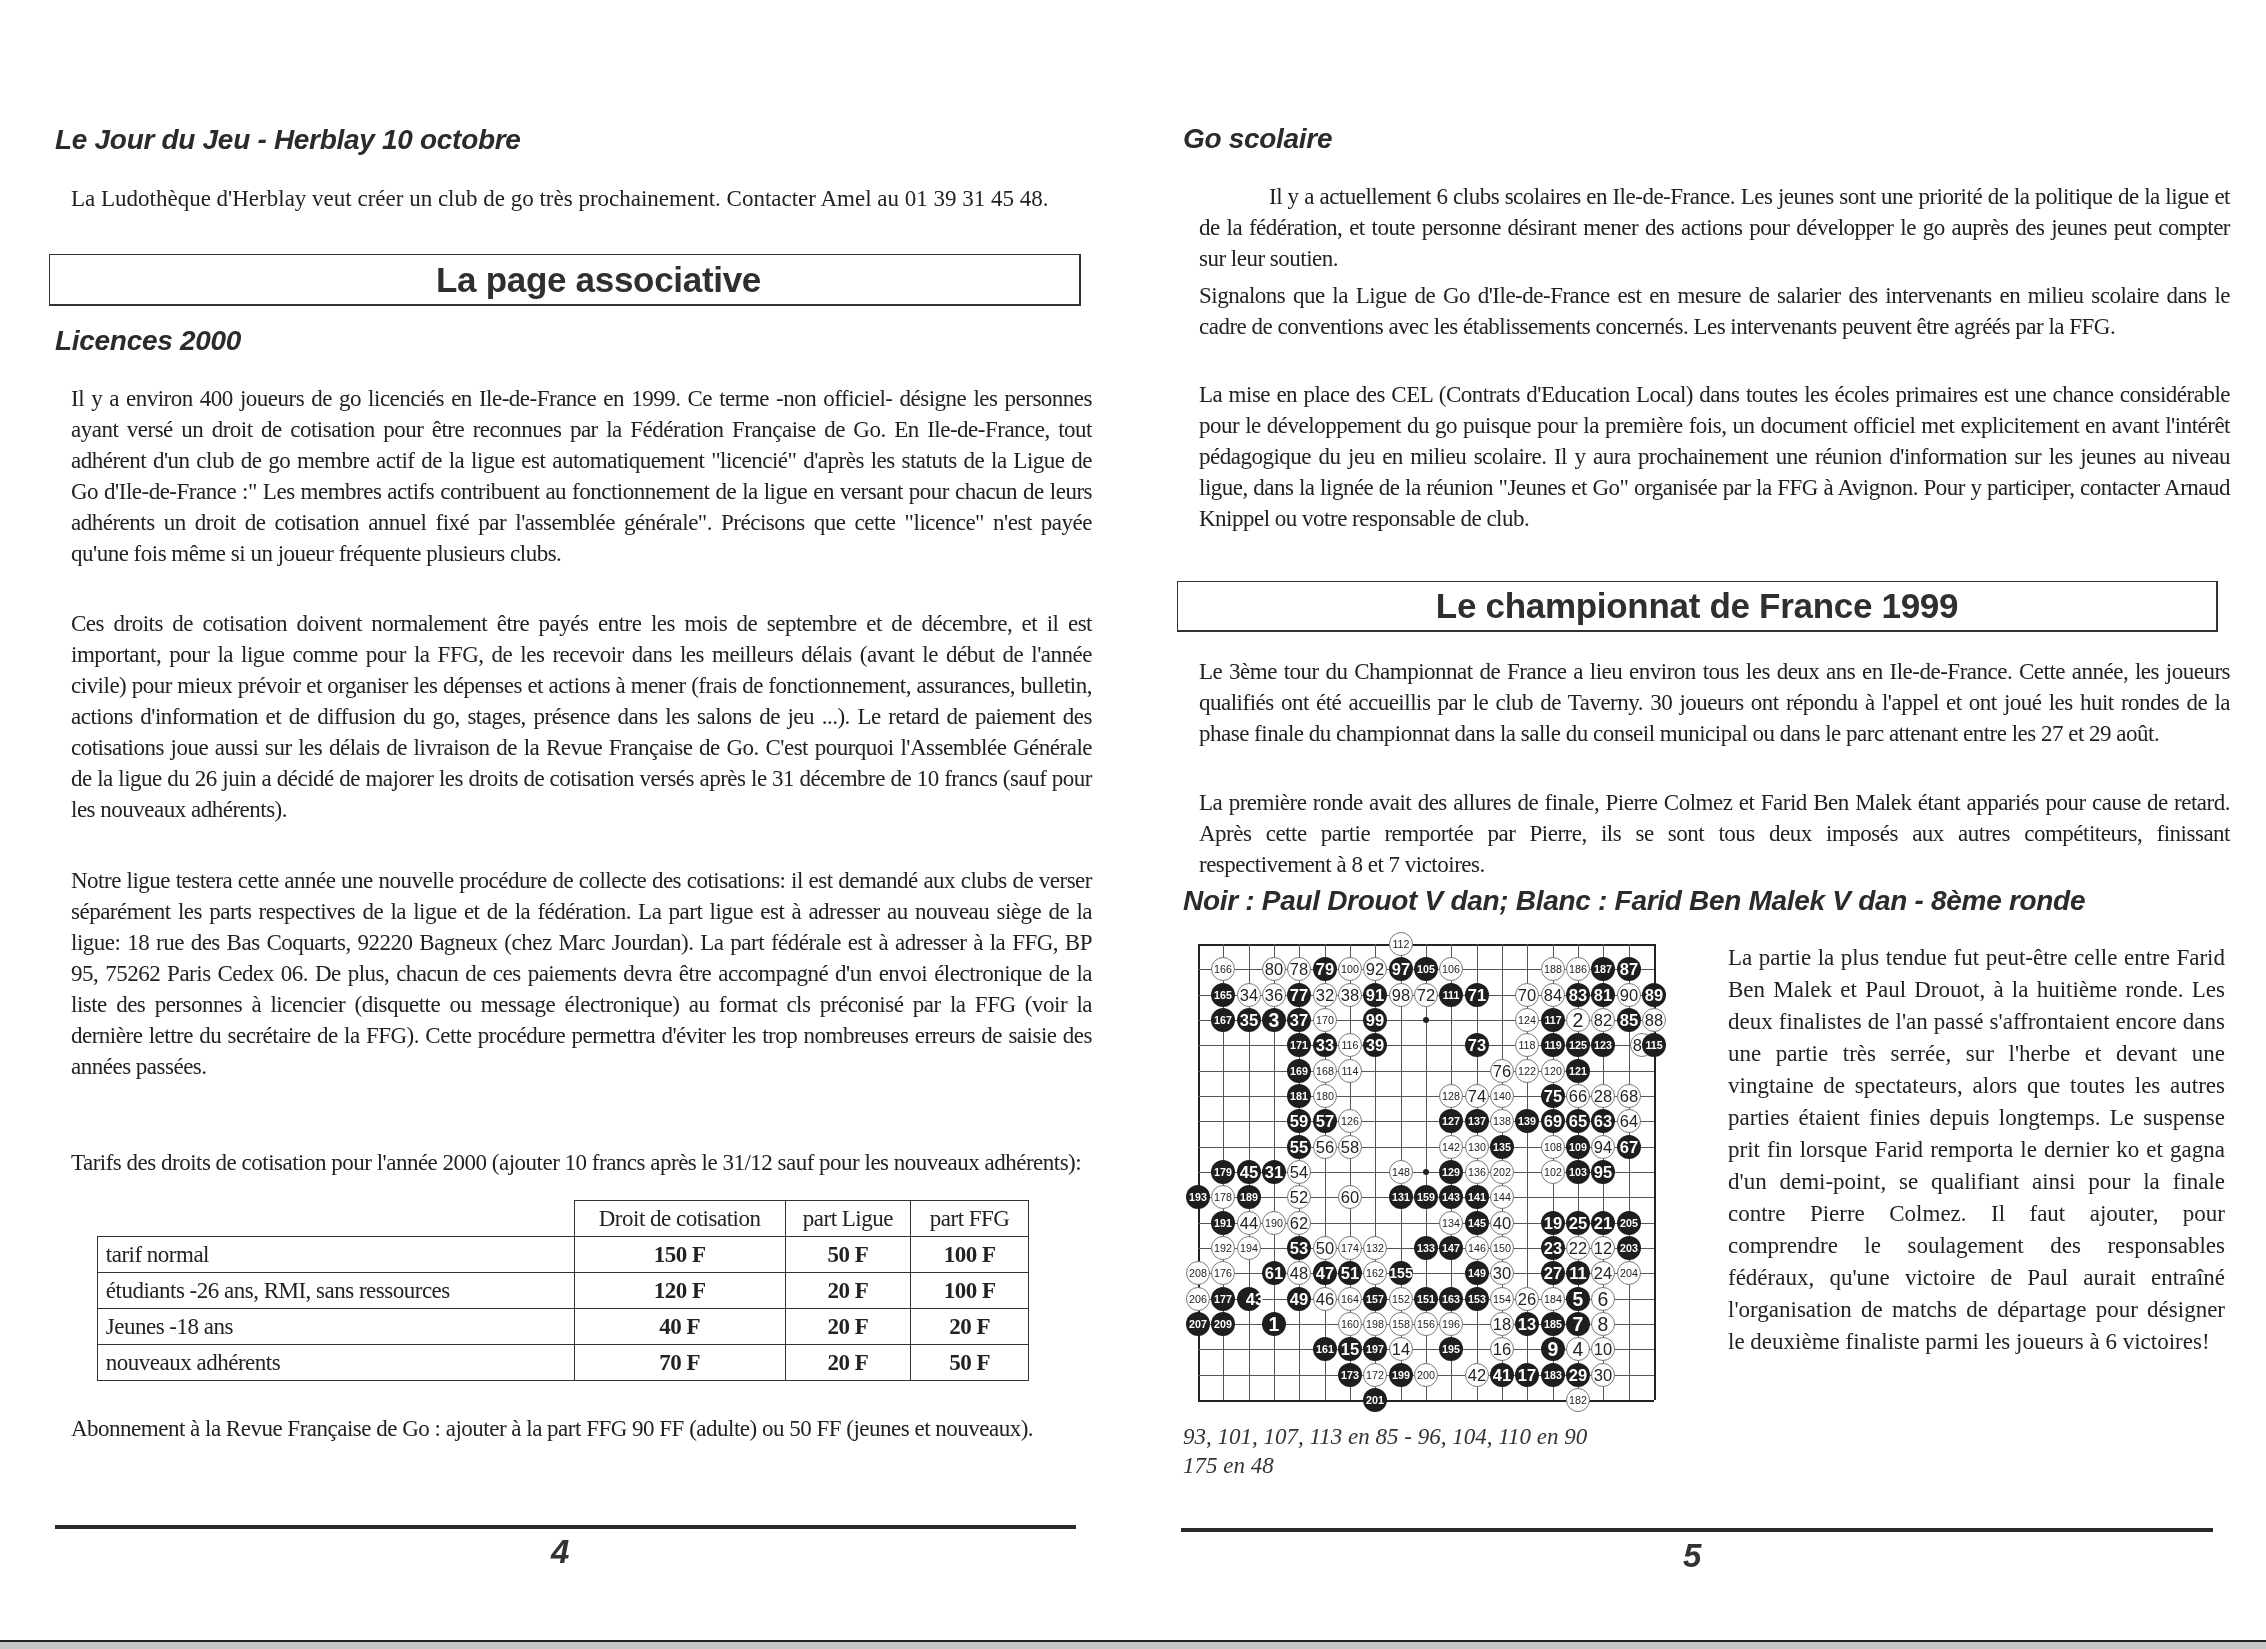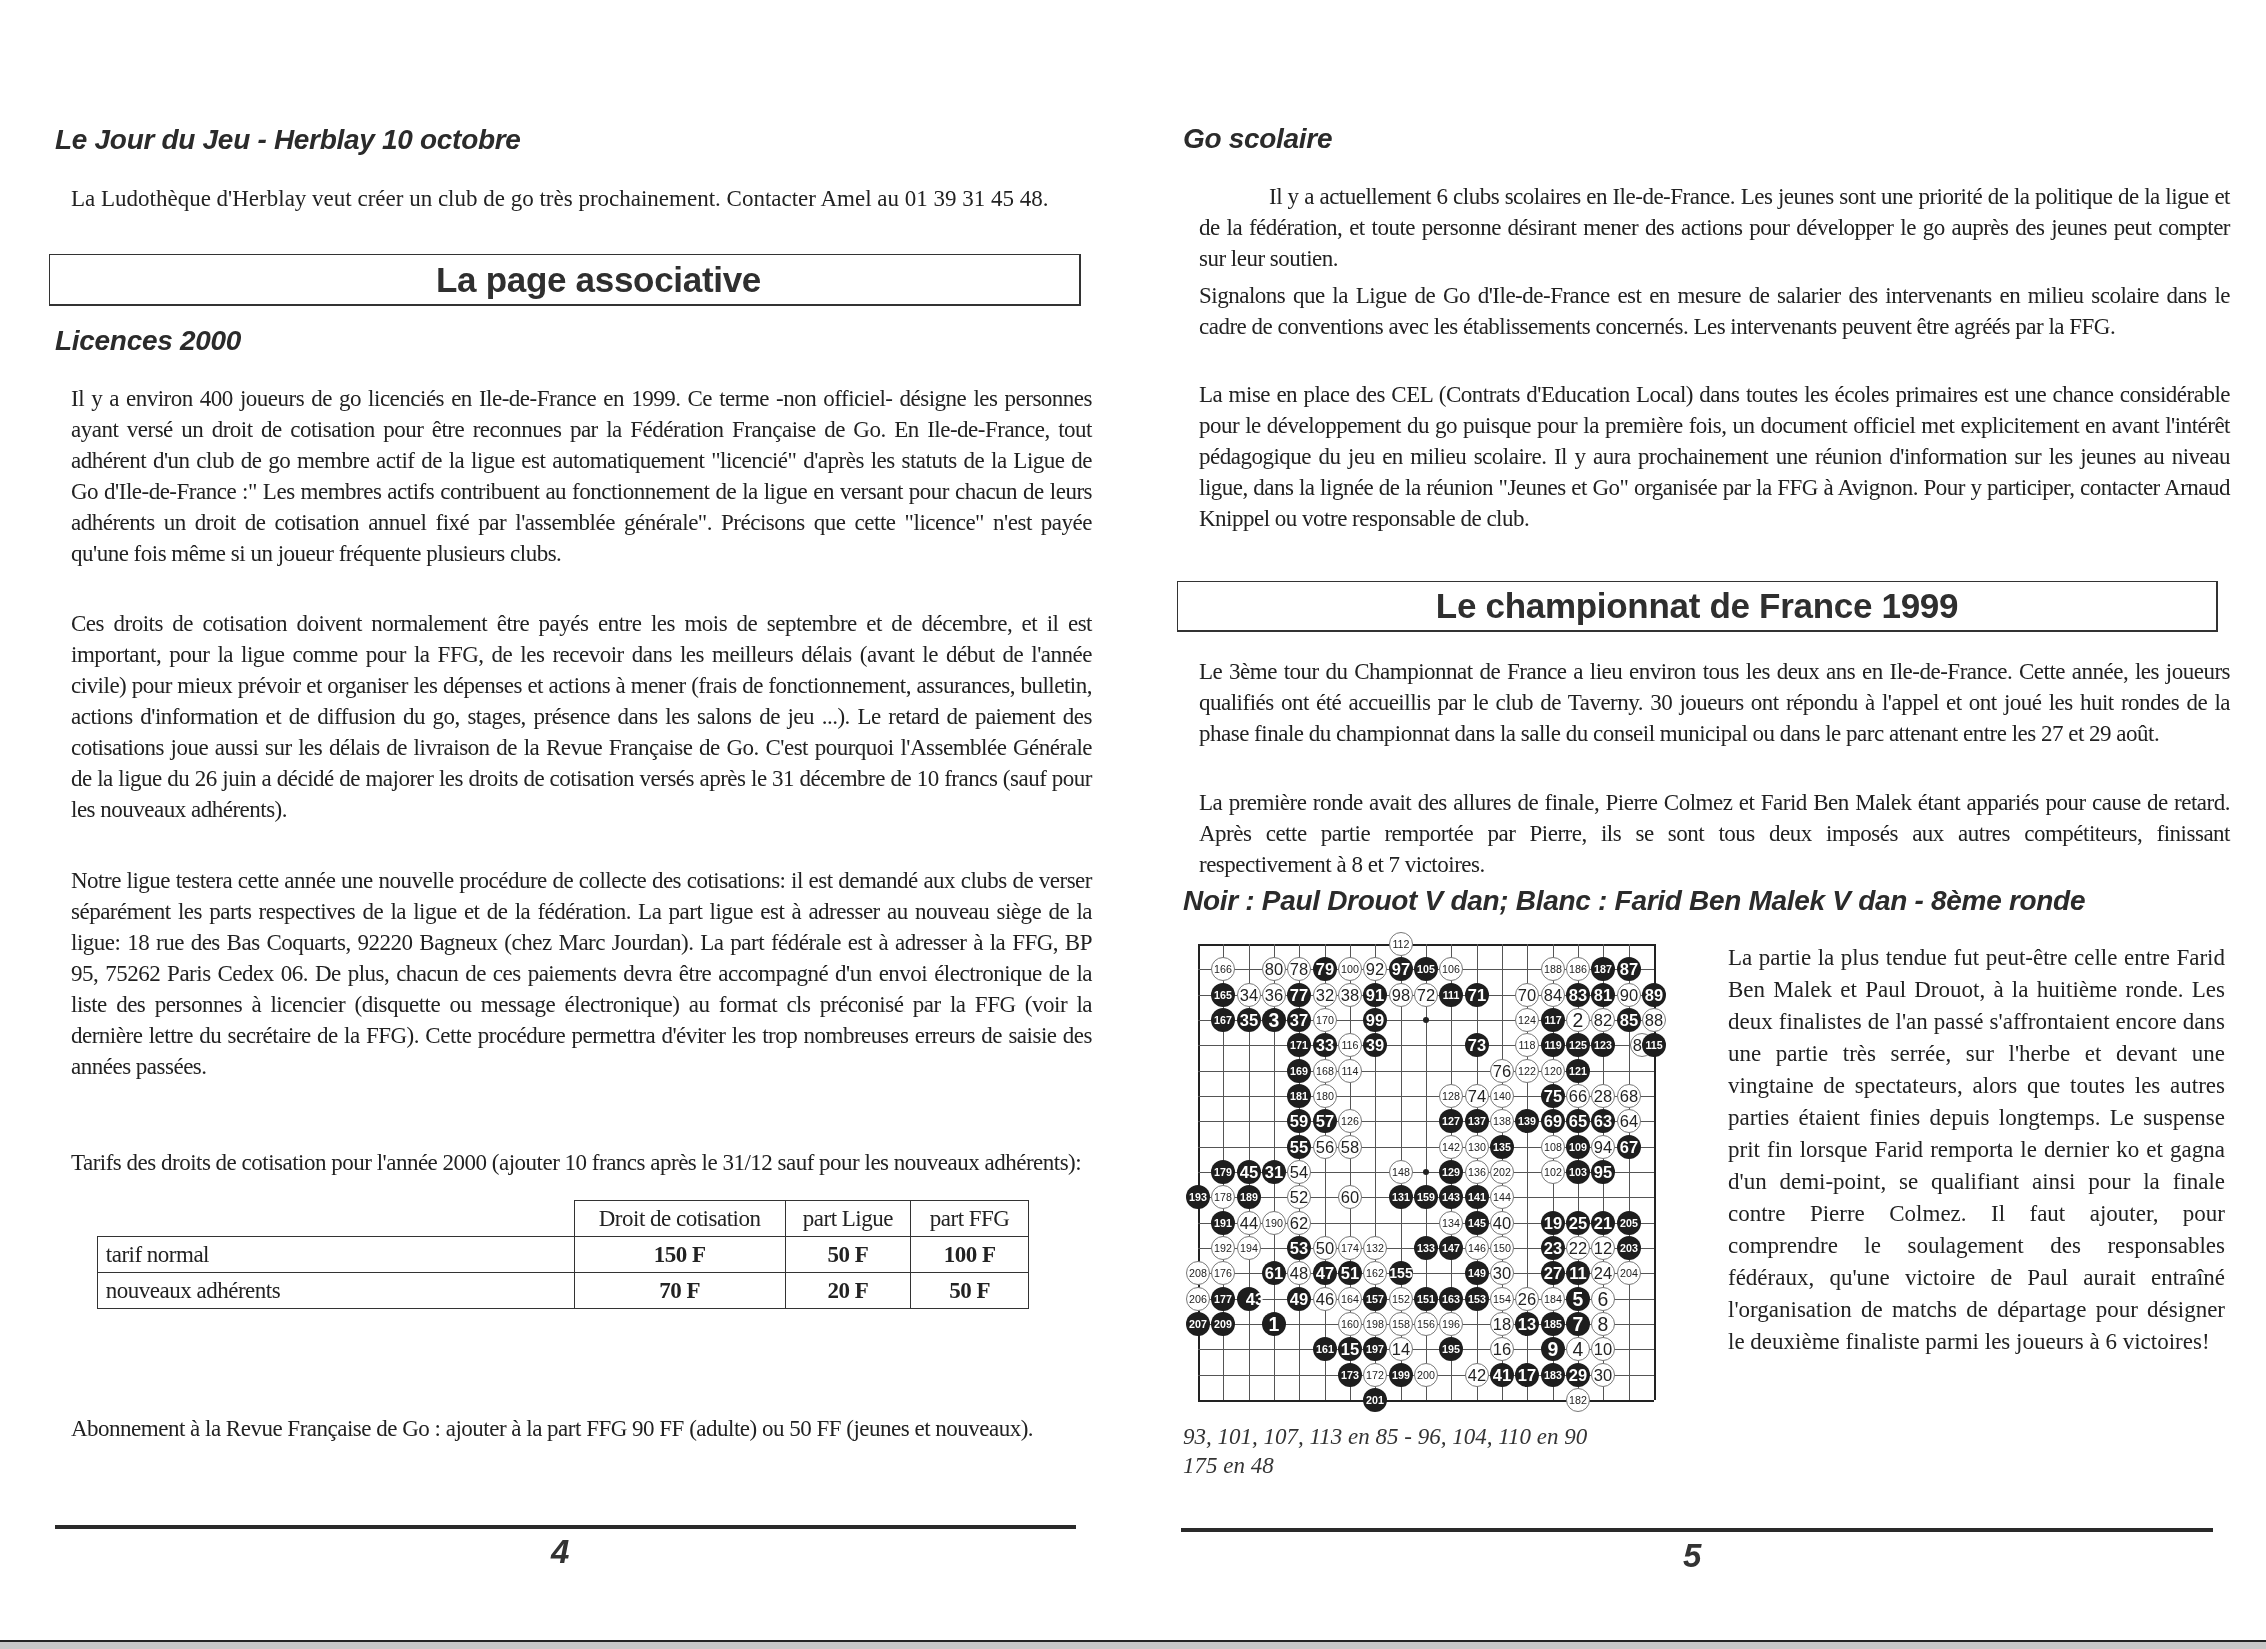--- a/index.html
+++ b/index.html
@@ -51,20 +51,32 @@
       <td class="empty" style="width:460px;"></td>
       <td class="hd" style="width:194px;">Droit de cotisation</td>
       <td class="hd" style="width:109px;">part Ligue</td>
       <td class="hd" style="width:101px;">part FFG</td>
     </tr>
     <tr>
       <td>tarif normal</td>
       <td class="num">150 F</td>
       <td class="num">50 F</td>
       <td class="num">100 F</td>
+    </tr>
+    <tr>
+      <td>étudiants -26 ans, RMI, sans ressources</td>
+      <td class="num">120 F</td>
+      <td class="num">20 F</td>
+      <td class="num">100 F</td>
+    </tr>
+    <tr>
+      <td>Jeunes -18 ans</td>
+      <td class="num">40 F</td>
+      <td class="num">20 F</td>
+      <td class="num">20 F</td>
     </tr>
     <tr>
       <td>nouveaux adhérents</td>
       <td class="num">70 F</td>
       <td class="num">20 F</td>
       <td class="num">50 F</td>
     </tr>
   </tbody>
     </table>
 

